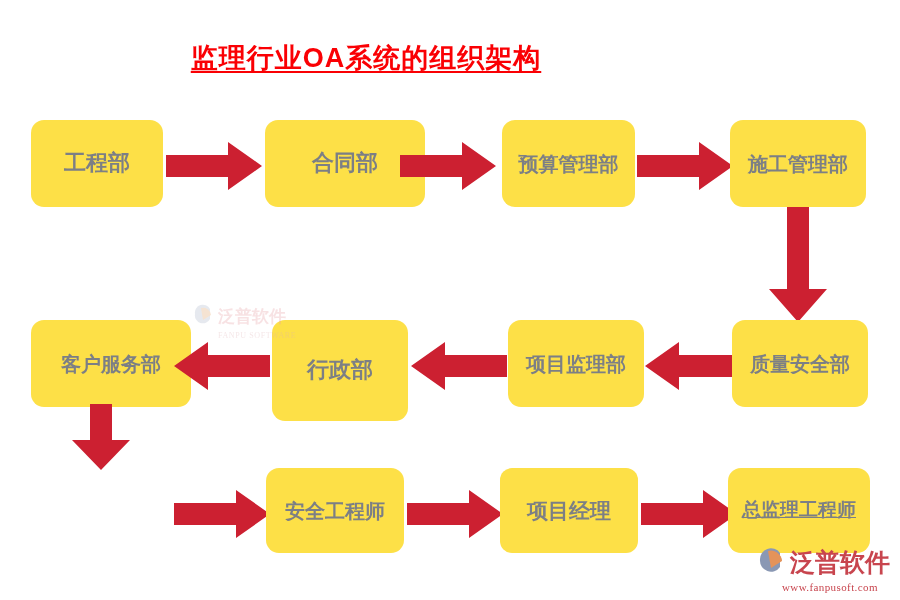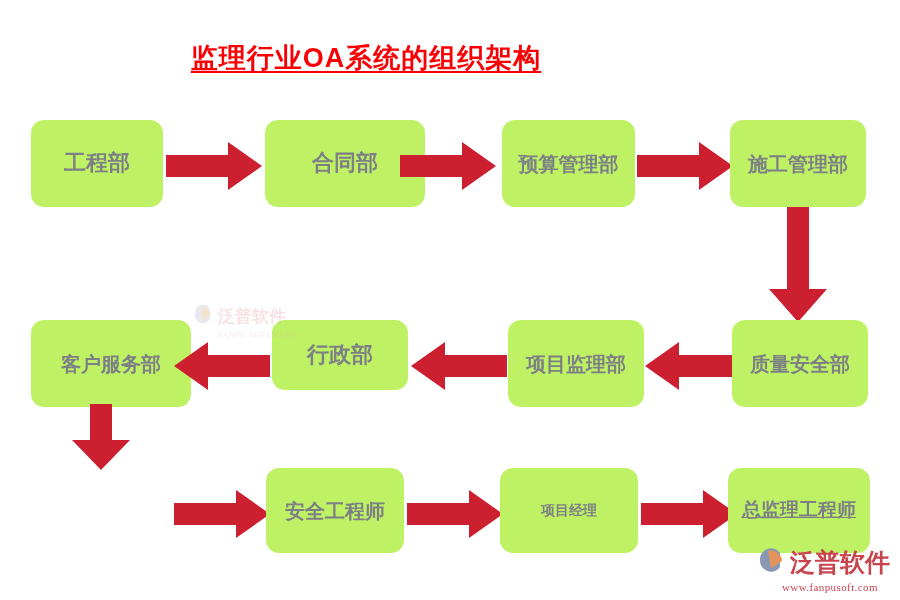--- a/index.html
+++ b/index.html
@@ -36,39 +36,39 @@
     letter-spacing: 1px;
     text-decoration: underline;
     text-underline-offset: 4px;
     text-decoration-thickness: 2px;
     white-space: nowrap;
   }
 
   
   .node {
     position: absolute;
-    background: #bef264;
+    background: #fde047;
     border-radius: 13px;
     display: flex;
     align-items: center;
     justify-content: center;
     color: #7c7f85;
     font-weight: bold;
     white-space: nowrap;
     text-align: left;
     line-height: 1.1;
   }
 
   .node .node-label {
     display: block;
     color: #7c7f85;
   }
 
   .node.fs-22 { font-size: 22px; }
-  .node.fs-21 { font-size: 14px; }
+  .node.fs-21 { font-size: 21px; border-radius: 12px; }
   .node.fs-20 { font-size: 20px; }
   .node.fs-19 { font-size: 19px; }
 
   
   .arrow {
     position: absolute;
   }
   .arrow svg { display: block; }
 
   
@@ -181,21 +181,21 @@
   <div class="node fs-20" style="left:31px;  top:320px; width:160px; height:87px;">
     <span class="node-label">客户服务部</span>
   </div>
 
   <div class="arrow" style="left:174px; top:342px;">
     <svg width="96" height="48" viewBox="0 0 96 48">
       <polygon points="96,13 34,13 34,0 0,24 34,48 34,35 96,35" fill="#cc2031"></polygon>
     </svg>
   </div>
 
-  <div class="node fs-22" style="left:272px; top:320px; width:136px; height:70px;">
+  <div class="node fs-22" style="left:272px; top:320px; width:136px; height:101px;">
     <span class="node-label">行政部</span>
   </div>
 
   <div class="arrow" style="left:411px; top:342px;">
     <svg width="96" height="48" viewBox="0 0 96 48">
       <polygon points="96,13 34,13 34,0 0,24 34,48 34,35 96,35" fill="#cc2031"></polygon>
     </svg>
   </div>
 
   <div class="node fs-20" style="left:508px; top:320px; width:136px; height:87px;">

